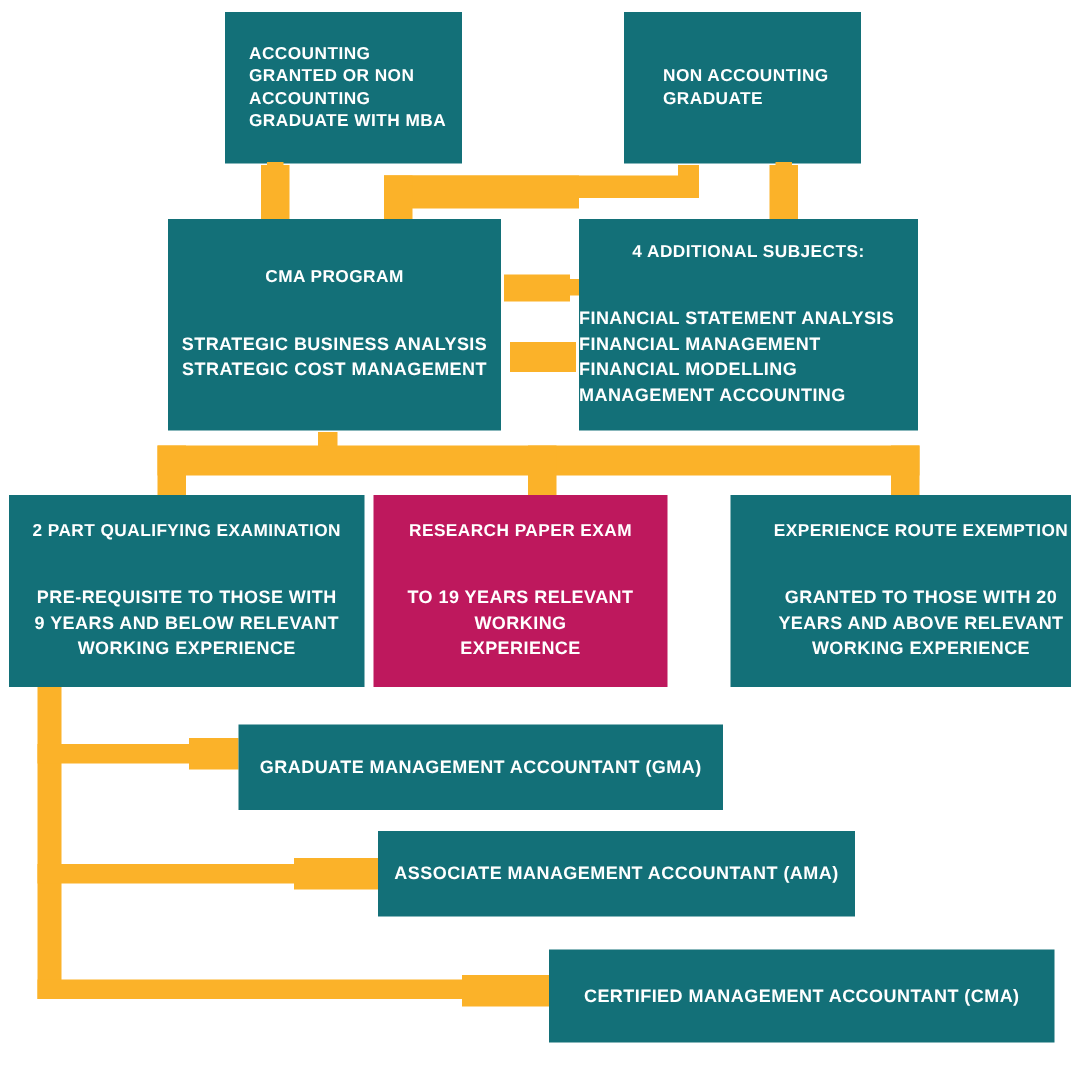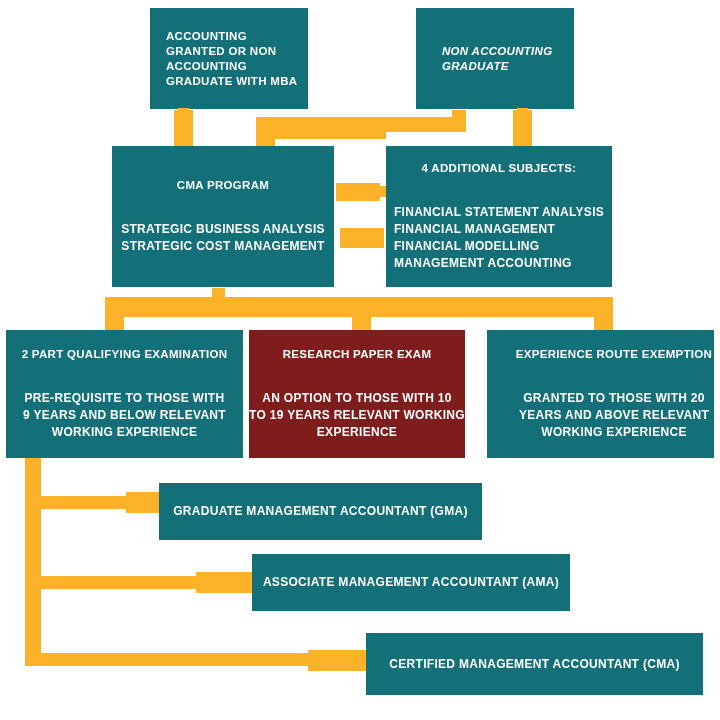--- a/index.html
+++ b/index.html
@@ -17,21 +17,20 @@
     background: #ffffff;
     overflow: hidden;
   }
   .box {
     position: absolute;
     background: var(--teal, #137078);
     color: #ffffff;
     box-sizing: border-box;
     display: flex;
     flex-direction: column;
-    align-items: center;
     justify-content: center;
     text-align: center;
     letter-spacing: 0.3px;
   }
   .box .title {
     font-weight: bold;
     font-size: 11.5px;
     line-height: 15px;
   }
   .box .body {
@@ -59,21 +58,21 @@
 
   <div class="box left-align" style="left: 150px; top: 8px; width: 158px; height: 101px; padding-left: 16px; background: rgb(19, 112, 120); color: rgb(255, 255, 255);">
     <div class="title" style="width:100%;">
       <div>ACCOUNTING</div>
       <div>GRANTED OR NON</div>
       <div>ACCOUNTING</div>
       <div>GRADUATE WITH MBA</div>
     </div>
   </div>
 
-  <div class="box left-align" style="left: 416px; top: 8px; width: 158px; height: 101px; padding-left: 26px; background: rgb(19, 112, 120); color: rgb(255, 255, 255); font-style: italic;">
+  <div class="box left-align" style="left: 416px; top: 8px; width: 158px; height: 101px; padding-left: 26px; background: rgb(19, 112, 120); color: rgb(255, 255, 255);">
     <div class="title" style="width:100%;">
       <div>NON ACCOUNTING</div>
       <div>GRADUATE</div>
     </div>
   </div>
 
   <div class="conn" style="left: 174px; top: 110px; width: 19px; height: 36px; background: rgb(251, 178, 41);"></div>
   <div class="conn" style="left: 178px; top: 108px; width: 11px; height: 6px; background: rgb(251, 178, 41);"></div>
 
   <div class="conn" style="left: 256px; top: 117px; width: 210px; height: 15px; background: rgb(251, 178, 41);"></div>
@@ -117,24 +116,23 @@
 
   <div class="box" style="left: 6px; top: 330px; width: 237px; height: 128px; background: rgb(19, 112, 120); color: rgb(255, 255, 255);">
     <div class="title">2 PART QUALIFYING EXAMINATION</div>
     <div class="body">
       <div>PRE-REQUISITE TO THOSE WITH</div>
       <div>9 YEARS AND BELOW RELEVANT</div>
       <div>WORKING EXPERIENCE</div>
     </div>
   </div>
 
-  <div class="box" style="left: 249px; top: 330px; width: 216px; height: 128px; background: #7f1d1d; color: rgb(255, 255, 255);">
+  <div class="box" style="left: 249px; top: 330px; width: 196px; height: 128px; background: #be185d; color: rgb(255, 255, 255);">
     <div class="title">RESEARCH PAPER EXAM</div>
     <div class="body">
-      <div>AN OPTION TO THOSE WITH 10</div>
       <div>TO 19 YEARS RELEVANT WORKING</div>
       <div>EXPERIENCE</div>
     </div>
   </div>
 
   <div class="box" style="left: 487px; top: 330px; width: 227px; height: 128px; background: rgb(19, 112, 120); color: rgb(255, 255, 255); padding-left: 27px;">
     <div class="title">EXPERIENCE ROUTE EXEMPTION</div>
     <div class="body">
       <div>GRANTED TO THOSE WITH 20</div>
       <div>YEARS AND ABOVE RELEVANT</div>

